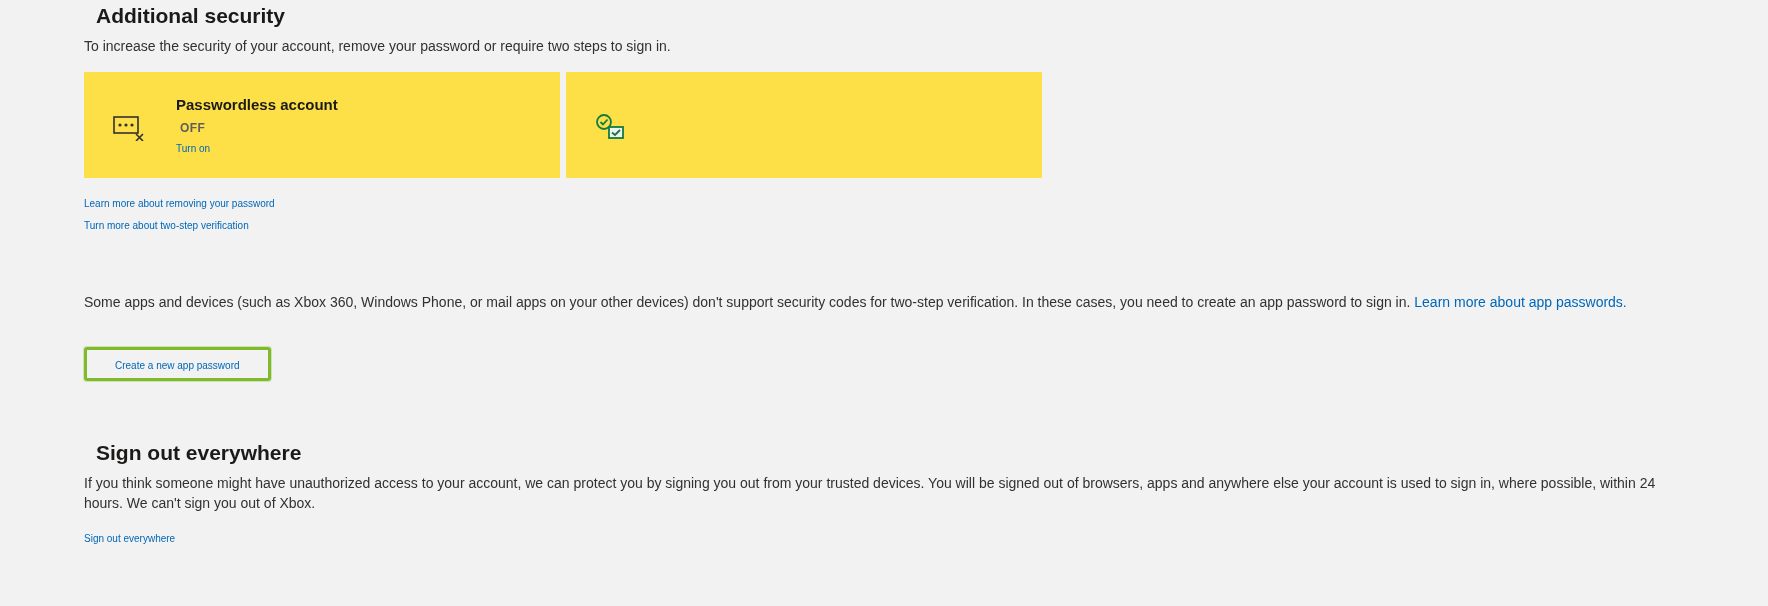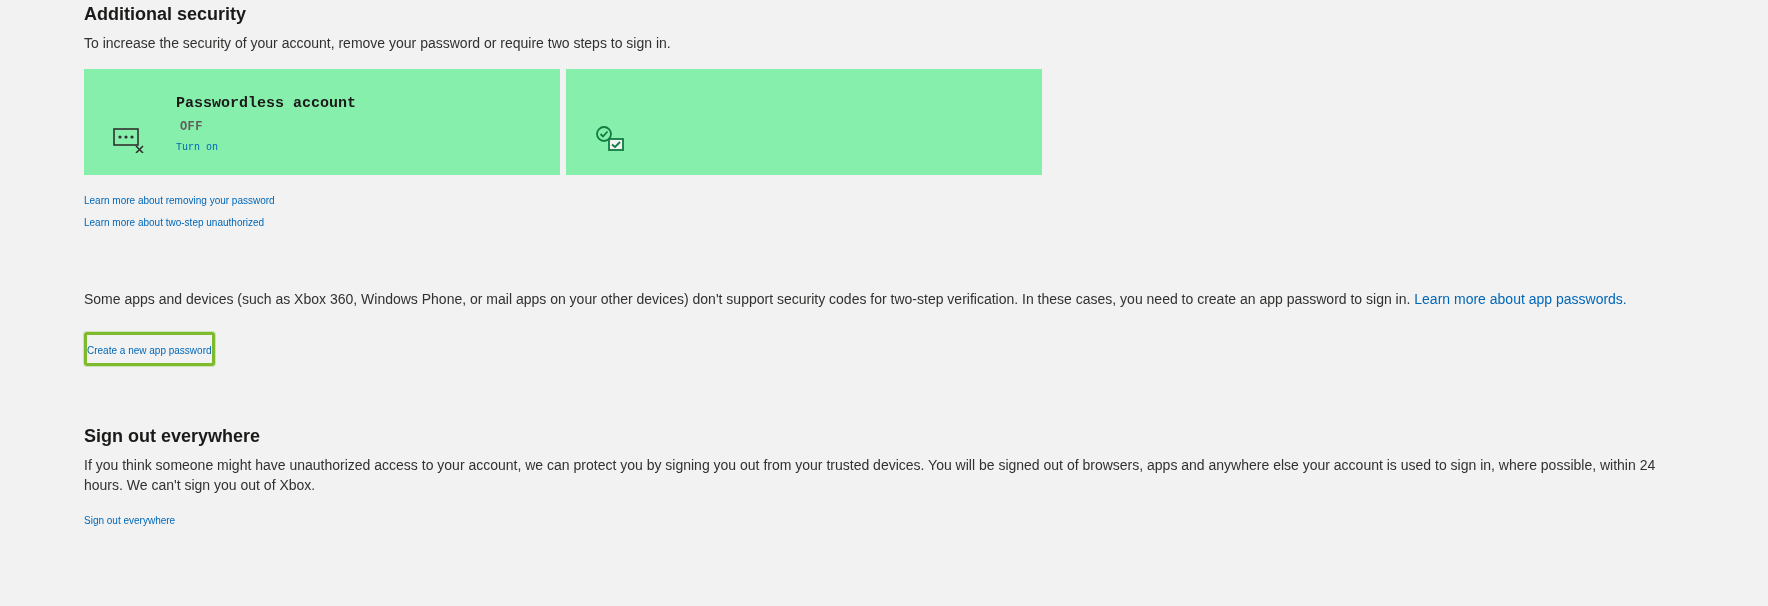--- a/index.html
+++ b/index.html
@@ -15,46 +15,45 @@
   }
   .page {
     padding: 0 84px;
     box-sizing: border-box;
   }
   .section {
     margin-top: 4px;
     margin-bottom: 60px;
   }
   h2.section-title {
-    font-size: 18px;
+    font-size: 21px;
     font-weight: 600;
-    margin: 0 0 8px 0;
+    margin: 0 0 8px 12px;
     color: #1b1a19;
   }
   p.section-subtitle,
   p.section-desc {
     margin: 0 0 16px 0;
     font-size: 14px;
     color: #323130;
     line-height: 1.45;
   }
   .cards {
     display: flex;
     gap: 6px;
     margin-bottom: 16px;
   }
   .card {
     flex: 0 0 476px;
     height: 106px;
-    background: #86efac;
+    background: #fde047;
     box-sizing: border-box;
     padding: 22px 24px 22px 24px;
     display: flex;
-    align-items: flex-end;
-    font-family: Liberation Mono, monospace;
+    align-items: center;
   }
   .card-icon {
     width: 42px;
     flex: 0 0 42px;
     margin-right: 26px;
     display: flex;
     align-items: center;
     justify-content: center;
     margin-top: 4px;
   }
@@ -89,23 +88,23 @@
   .inline-link {
     color: #0067b8;
     text-decoration: none;
     cursor: pointer;
     margin-top: 36px;
   }
   .highlight-box {
     display: inline-block;
     border: 3px solid #7fba2d;
     border-radius: 3px;
-    padding: 6px 0;
+    padding: 6px 28px;
     box-shadow: 0 0 0 1px rgba(127,186,45,.3);
-    margin-top: 6px;
+    margin-top: 18px;
   }
 </style>
 </head>
 <body>
 
 <div class="page">
 
   <div class="section" style="margin-top:4px; margin-bottom:60px;">
     <h2 class="section-title">Additional security</h2>
     <p class="section-subtitle">To increase the security of your account, remove your password or require two steps to sign in.</p>
@@ -139,21 +138,21 @@
           </svg>
         </div>
       </div>
 
     </div>
 
     <div class="link-row">
       <a class="link">Learn more about removing your password</a>
     </div>
     <div class="link-row">
-      <a class="link">Learn more about two-step unauthorized</a>
+      <a class="link">Turn more about two-step verification</a>
     </div>
   </div>
 
   <div class="section">
     <p class="section-desc">
       <span>Some apps and devices (such as Xbox 360, Windows Phone, or mail apps on your other devices) don't support security codes for two-step verification. In these cases, you need to create an app password to sign in. </span><a class="inline-link">Learn more about app passwords.</a>
     </p>
     <div class="highlight-box">
       <a class="link">Create a new app password</a>
     </div>

